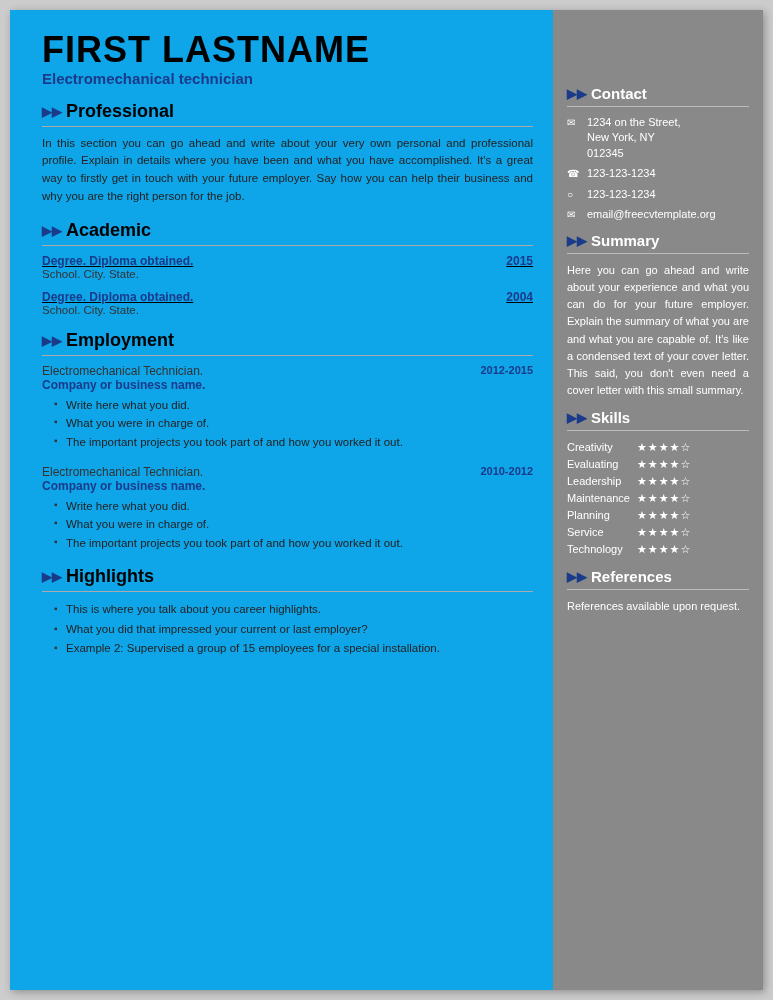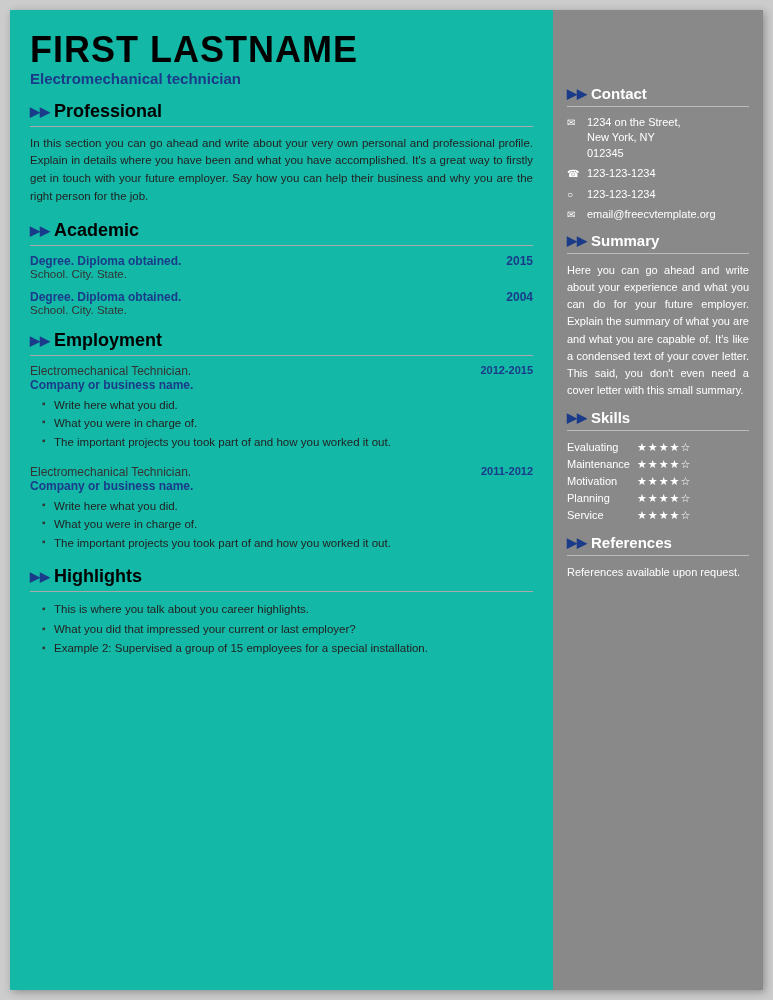--- a/index.html
+++ b/index.html
@@ -16,22 +16,22 @@
       width: 753px;
       min-height: 980px;
       background: #fff;
       display: flex;
       flex-direction: row;
       box-shadow: 2px 2px 8px rgba(0,0,0,0.3);
     }
     
     .left-col {
       flex: 1;
-      padding: 20px 20px 20px 20px;
-      background: #14b8a6;
+      padding: 20px 20px 20px 32px;
+      background: #0ea5e9;
     }
     .name-block {
       margin-bottom: 4px;
     }
     .name-title {
       font-size: 36px;
       font-weight: 900;
       color: #000;
       line-height: 1.1;
       font-family: Arial Black, Arial, sans-serif;
@@ -72,20 +72,21 @@
       text-align: justify;
       margin-bottom: 6px;
     }
     .academic-entry {
       margin-bottom: 10px;
     }
     .academic-row {
       display: flex;
       justify-content: space-between;
       align-items: flex-end;
+      text-decoration: underline;
     }
     .degree-title {
       color: #1a3a8a;
       font-weight: bold;
       font-size: 12px;
     }
     .degree-year {
       color: #1a3a8a;
       font-weight: bold;
       font-size: 12px;
@@ -287,21 +288,21 @@
       <ul class="bullet-list">
         <li>Write here what you did.</li>
         <li>What you were in charge of.</li>
         <li>The important projects you took part of and how you worked it out.</li>
       </ul>
     </div>
 
     <div class="employment-entry">
       <div class="employment-row">
         <span class="emp-title">Electromechanical Technician.</span>
-        <span class="emp-years">2011-2012</span>
+        <span class="emp-years">2010-2012</span>
       </div>
       <div class="emp-company">Company or business name.</div>
       <ul class="bullet-list">
         <li>Write here what you did.</li>
         <li>What you were in charge of.</li>
         <li>The important projects you took part of and how you worked it out.</li>
       </ul>
     </div>
 
     <div class="section-header">
@@ -353,37 +354,45 @@
     <p class="summary-text">Here you can go ahead and write about your experience and what you can do for your future employer. Explain the summary of what you are and what you are capable of. It's like a condensed text of your cover letter. This said, you don't even need a cover letter with this small summary.</p>
 
     <div class="right-section-header">
       <span class="arrow-icon">▶▶</span>
       <h3>Skills</h3>
     </div>
     <hr class="right-divider">
     <table class="skills-table">
       <tbody id="skills-tbody">
           <tr>
+            <td class="skill-name">Creativity</td>
+            <td class="skill-stars">★★★★☆</td>
+          </tr>
+          <tr>
             <td class="skill-name">Evaluating</td>
             <td class="skill-stars">★★★★☆</td>
           </tr>
           <tr>
+            <td class="skill-name">Leadership</td>
+            <td class="skill-stars">★★★★☆</td>
+          </tr>
+          <tr>
             <td class="skill-name">Maintenance</td>
             <td class="skill-stars">★★★★☆</td>
           </tr>
           <tr>
-            <td class="skill-name">Motivation</td>
-            <td class="skill-stars">★★★★☆</td>
-          </tr>
-          <tr>
             <td class="skill-name">Planning</td>
             <td class="skill-stars">★★★★☆</td>
           </tr>
           <tr>
             <td class="skill-name">Service</td>
+            <td class="skill-stars">★★★★☆</td>
+          </tr>
+          <tr>
+            <td class="skill-name">Technology</td>
             <td class="skill-stars">★★★★☆</td>
           </tr>
         </tbody>
     </table>
 
     <div class="right-section-header">
       <span class="arrow-icon">▶▶</span>
       <h3>References</h3>
     </div>
     <hr class="right-divider">

